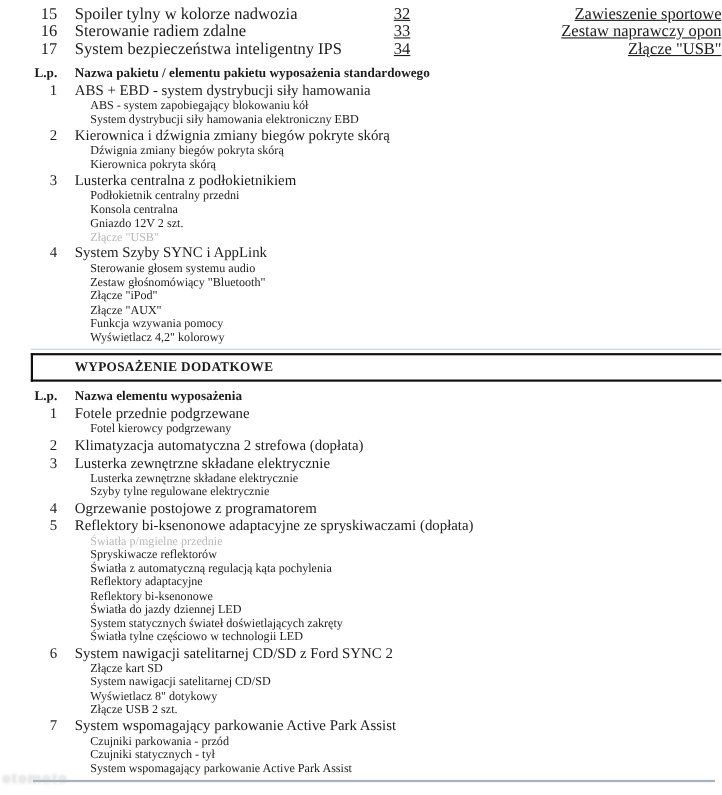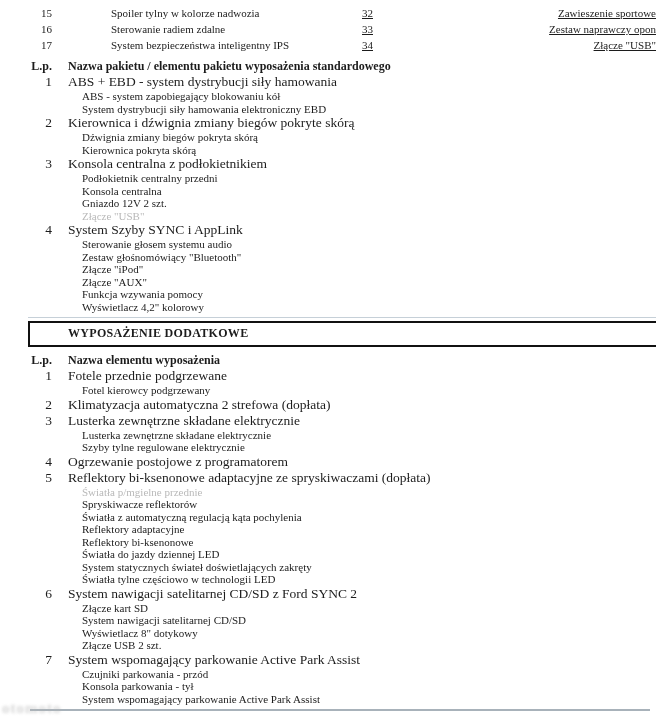--- a/index.html
+++ b/index.html
@@ -4,21 +4,21 @@
 <style>
   html,body{margin:0;padding:0;}
   body{
     width:656px;height:723px;overflow:hidden;position:relative;
     background:#ffffff;color:#1c1c1c;
     font-family:"Liberation Serif","DejaVu Serif",serif;
   }
   .page{position:relative;width:656px;height:723px;}
   
   .top-cols{display:grid;grid-template-columns:330px 1fr;padding-top:5px;}
-  .row{display:grid;grid-template-columns:52px 1fr;font-size:11px;line-height:16px;gap:43px;}
+  .row{display:grid;grid-template-columns:52px 1fr;font-size:15px;line-height:16px;}
   .right-col .row{grid-template-columns:43px 1fr;text-decoration:underline;}
   .row .num{text-align:right;}
   .row .lbl{padding-left:16px;}
   .right-col .row .lbl{padding-left:17px;text-align:right;}
   
   .sec-header{display:grid;grid-template-columns:52px 1fr;font-weight:bold;
     font-size:12px;line-height:16px;margin-top:5px;}
   .sec-header .lp{text-align:right;}
   .sec-header .title{padding-left:16px;}
   
@@ -91,21 +91,21 @@
         <div class="main">
           <span class="num">2</span>
           <span class="lbl">Kierownica i dźwignia zmiany biegów pokryte skórą</span>
         </div>
         <div class="sub">Dźwignia zmiany biegów pokryta skórą</div>
         <div class="sub">Kierownica pokryta skórą</div>
       </div>
       <div class="item">
         <div class="main">
           <span class="num">3</span>
-          <span class="lbl">Konsola centralna z podłokietnikiem</span>
+          <span class="lbl">Lusterka centralna z podłokietnikiem</span>
         </div>
         <div class="sub">Podłokietnik centralny przedni</div>
         <div class="sub">Konsola centralna</div>
         <div class="sub">Gniazdo 12V 2 szt.</div>
         <div class="sub muted">Złącze "USB"</div>
       </div>
       <div class="item">
         <div class="main">
           <span class="num">4</span>
           <span class="lbl">System Szyby SYNC i AppLink</span>
@@ -181,21 +181,21 @@
         <div class="sub">System nawigacji satelitarnej CD/SD</div>
         <div class="sub">Wyświetlacz 8" dotykowy</div>
         <div class="sub">Złącze USB 2 szt.</div>
       </div>
       <div class="item">
         <div class="main">
           <span class="num">7</span>
           <span class="lbl">System wspomagający parkowanie Active Park Assist</span>
         </div>
         <div class="sub">Czujniki parkowania - przód</div>
-        <div class="sub">Konsola parkowania - tył</div>
+        <div class="sub">Czujniki statycznych - tył</div>
         <div class="sub">System wspomagający parkowanie Active Park Assist</div>
       </div>
     </div>
 
   <div class="rule-bottom"></div>
 
   <div class="watermark">otomoto</div>
 
 </div>
 

